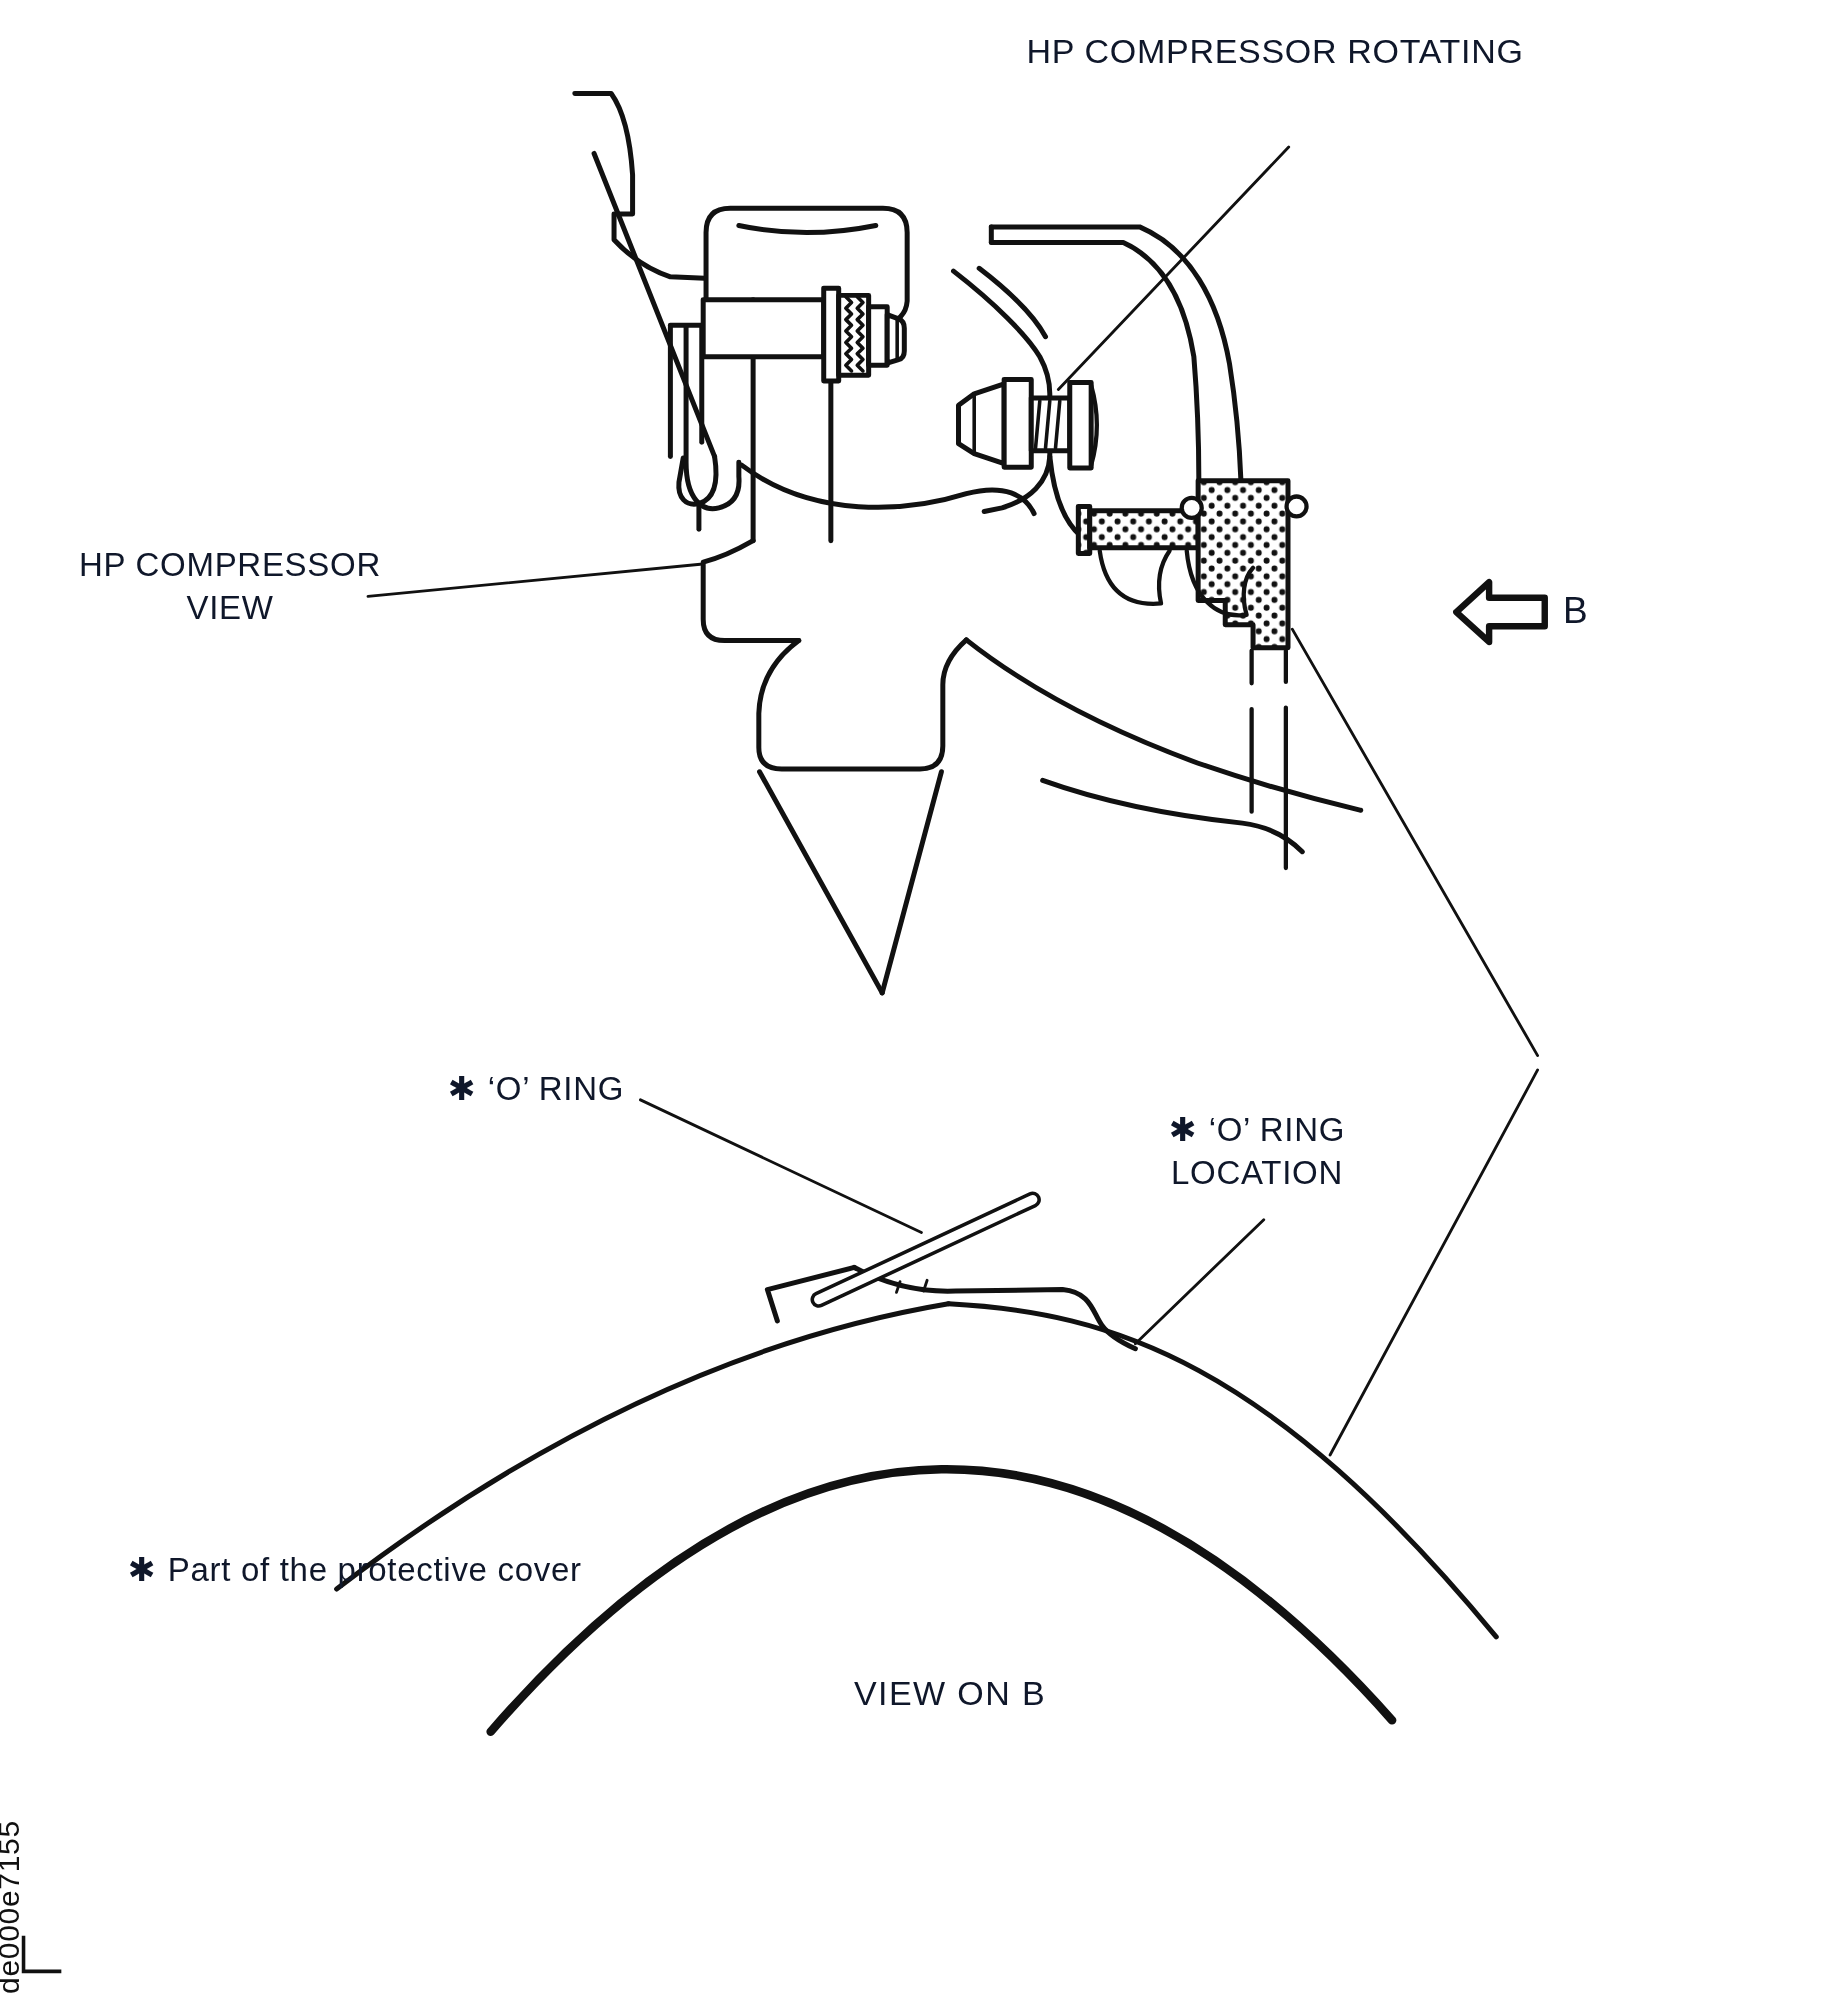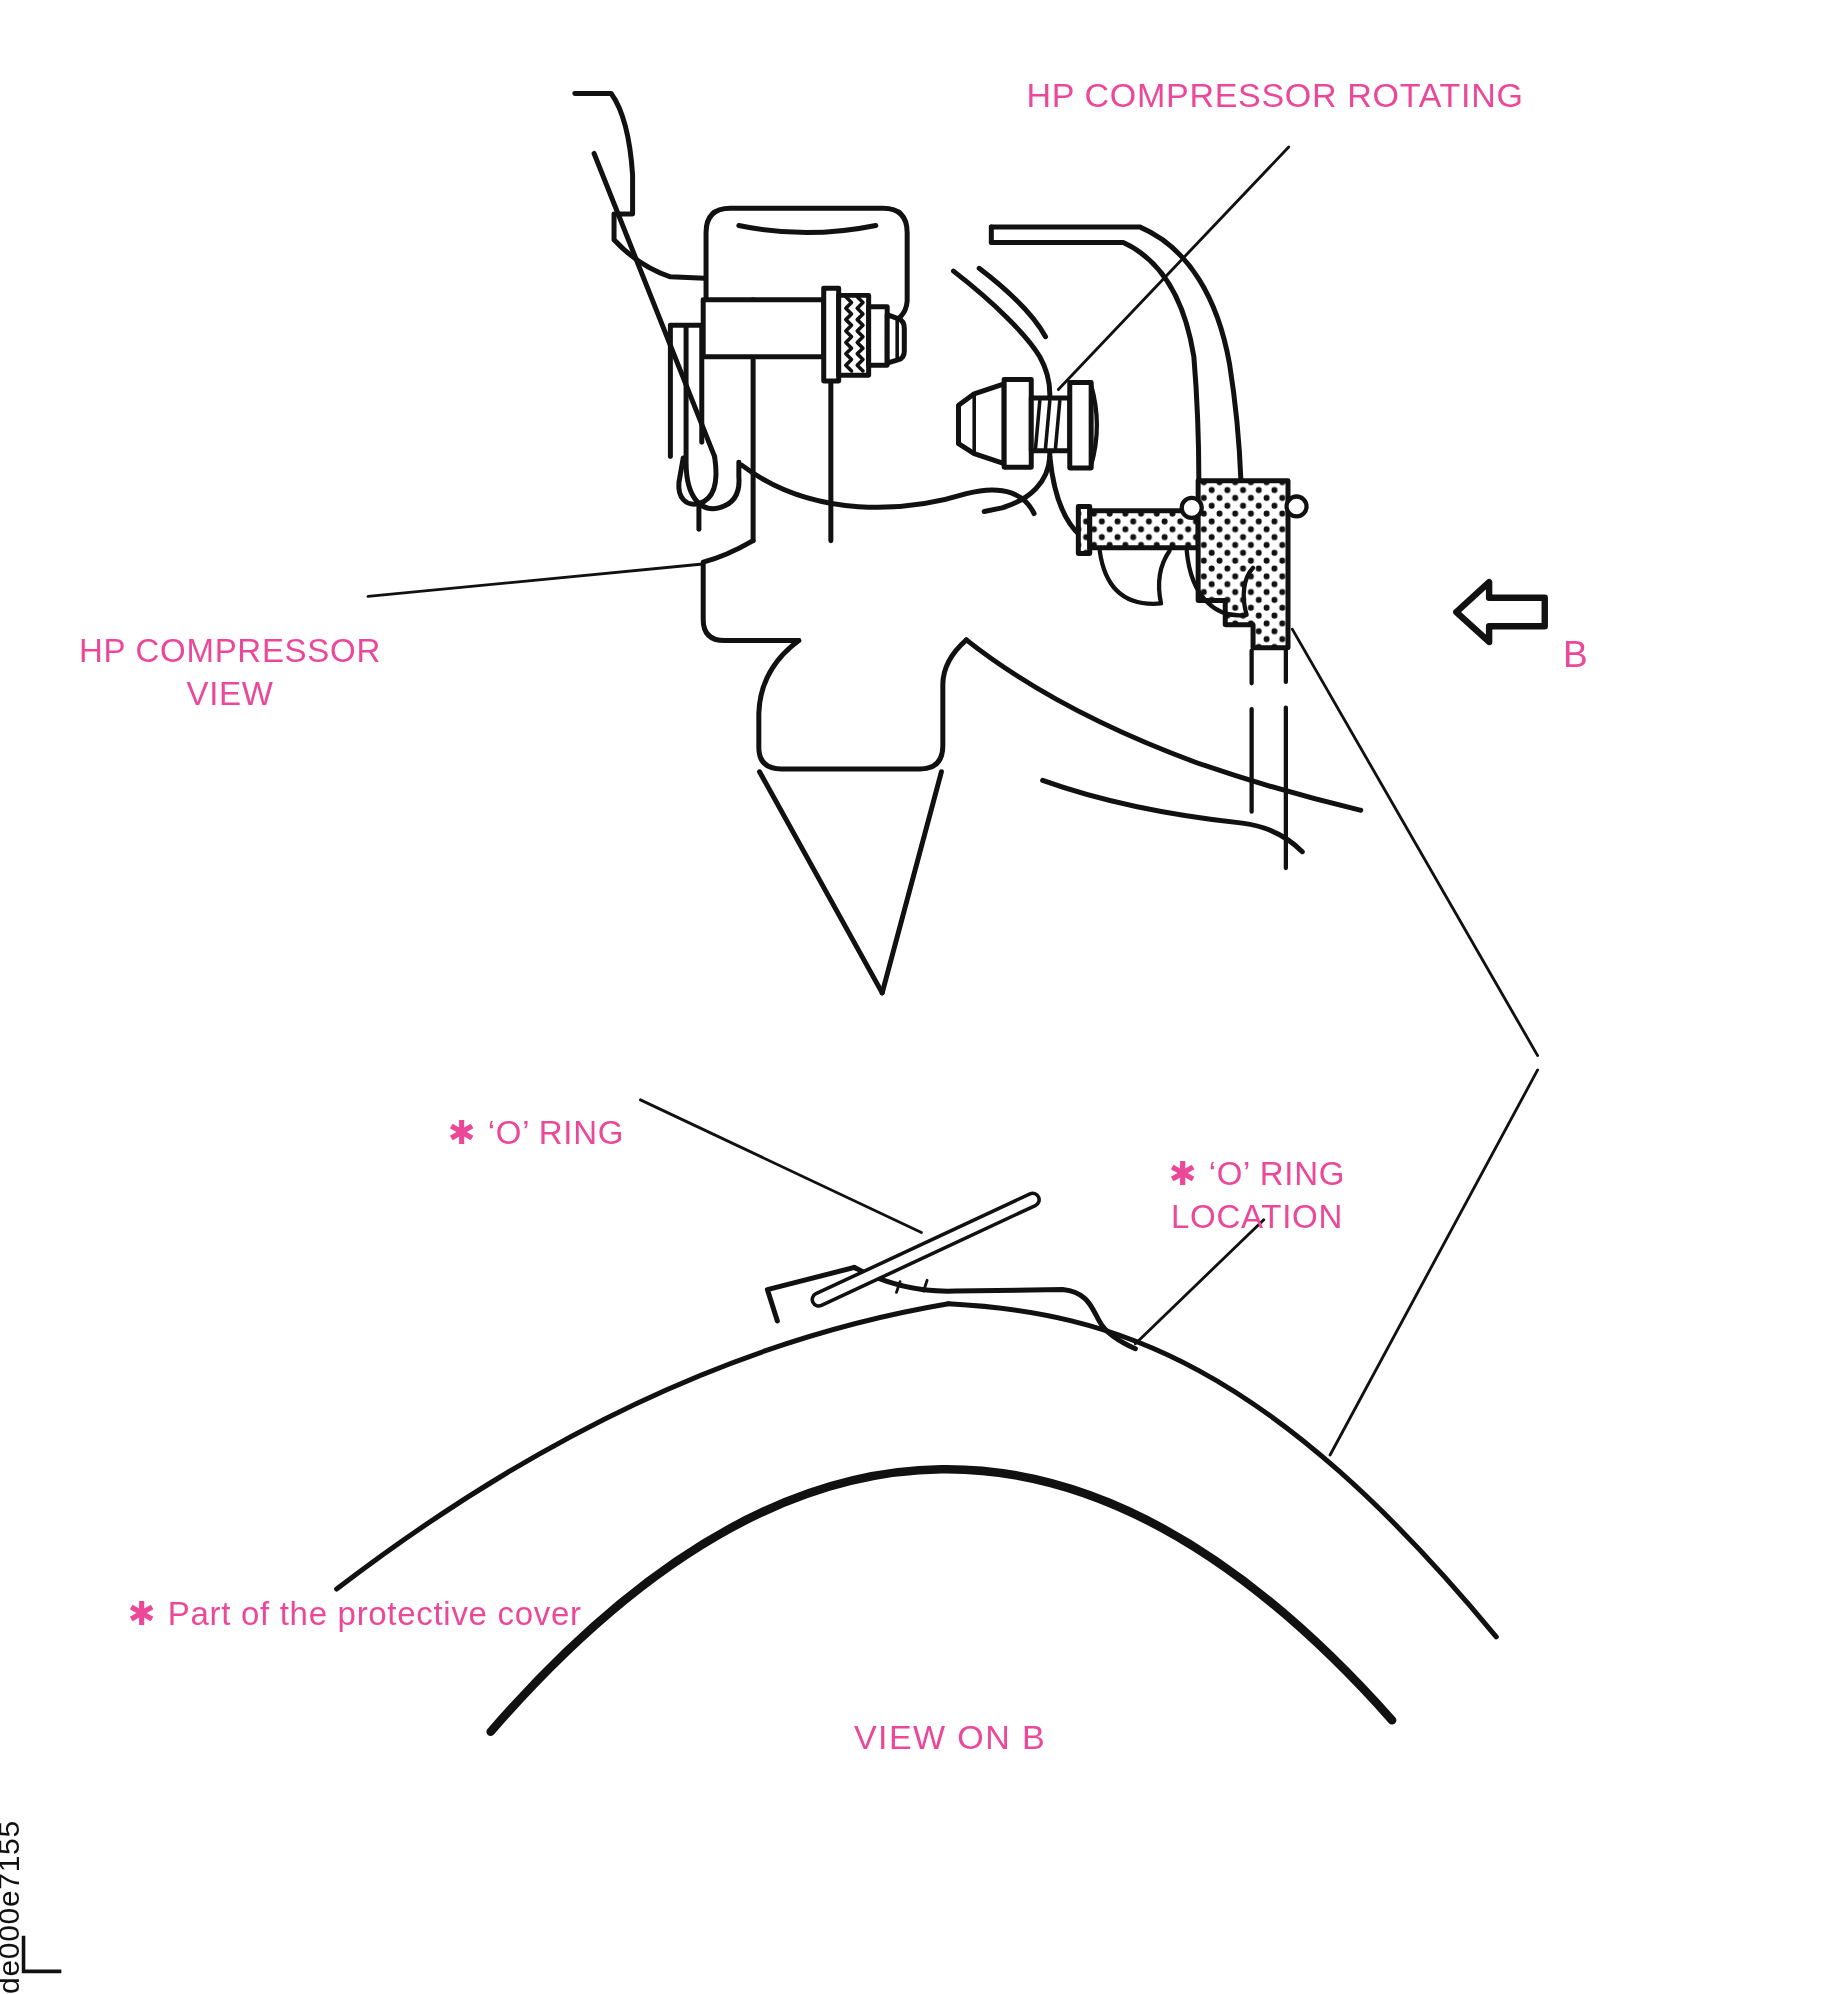--- a/index.html
+++ b/index.html
@@ -7,26 +7,25 @@
     position:relative;
     width:1840px;height:1995px;
     background:#ffffff;
     font-family:"Liberation Sans","DejaVu Sans",sans-serif;
     color:#111111;
     overflow:hidden;
   }
   svg.fig{position:absolute;left:0;top:0;}
   .lbl{
     position:absolute;
-    color:#ec4899;
+    color:#0f172a;
     white-space:nowrap;
     letter-spacing:0.7px;
     line-height:43px;
     font-size:33px;
-    margin-top:44px;
   }
   .center{transform:translateX(-50%);text-align:center;}
   .title{font-size:34px;}
   .marker{display:inline-block;margin-right:11.4px;}
   .note-row{display:flex;align-items:baseline;}
   .viewb{font-size:34px;letter-spacing:1.4px;}
   .bletter{font-size:37px;}
   .doccode{
     position:absolute;
     left:26px;top:1960px;
@@ -152,21 +151,21 @@
 
     <path d="M 2042,858 L 2088,816 L 2088,838 L 2166,838 L 2166,878 L 2088,878 L 2088,900 Z" fill="#ffffff" stroke="#111111" stroke-width="9" stroke-linejoin="round"></path>
 
     <path d="M 33,2714 L 33,2764 L 86,2764" fill="none" stroke="#111111" stroke-width="5"></path>
   </svg>
 
   <div class="lbl title center" style="left:1275px;top:30px;">
     <div>HP COMPRESSOR ROTATING</div>
   </div>
 
-  <div class="lbl center" style="left:230px;top:585px;">
+  <div class="lbl center" style="left:230px;top:543px;">
     <div>HP COMPRESSOR</div>
     <div>VIEW</div>
   </div>
 
   <div class="lbl bletter" style="left:1563px;top:589px;">B</div>
 
 
   <div class="lbl" style="left:448px;top:1067px;">
     <span class="marker">✱</span><span>‘O’ RING</span>
   </div>

